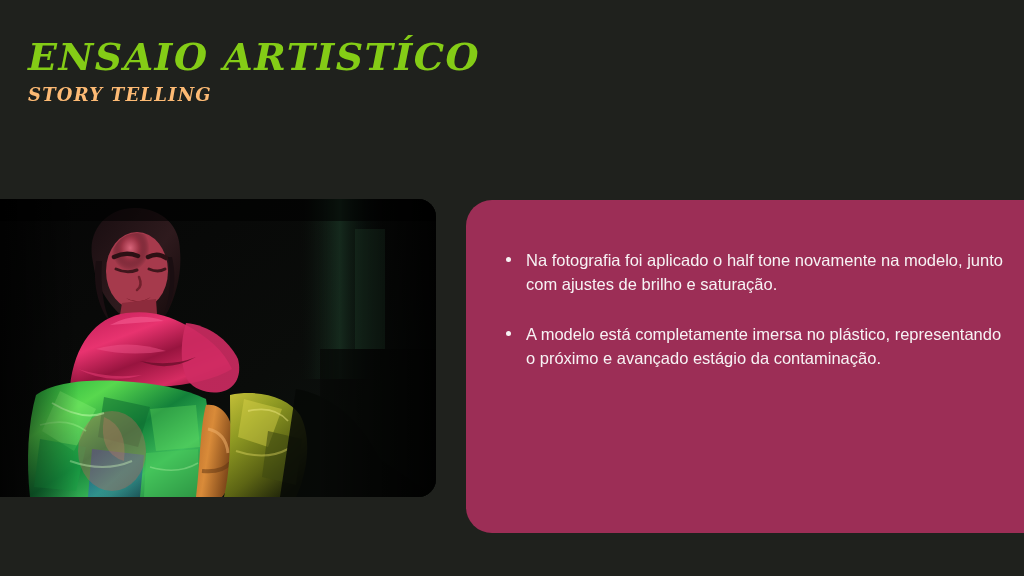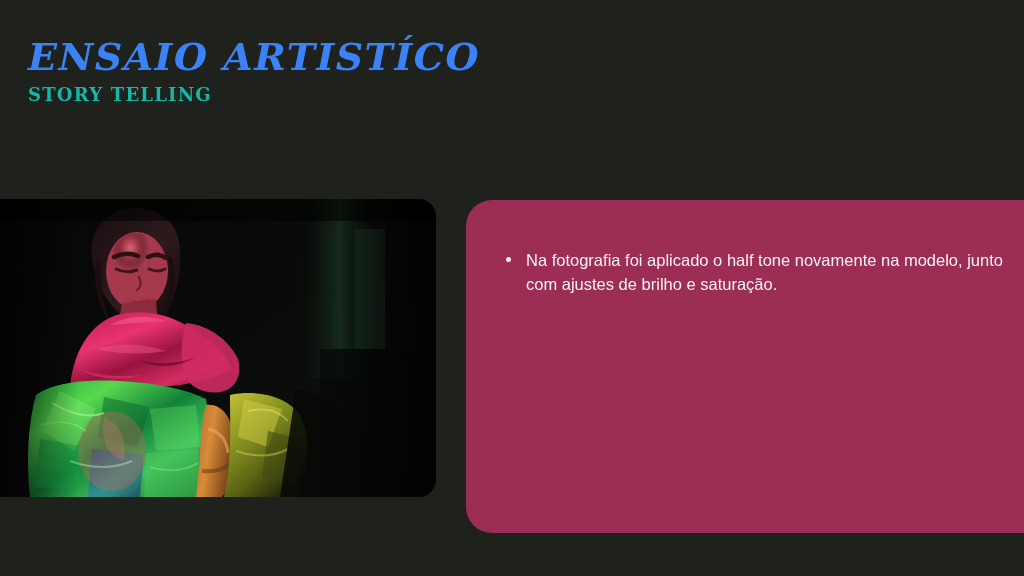--- a/index.html
+++ b/index.html
@@ -23,31 +23,32 @@
     top: 36px;
     width: 600px;
   }
   #slide-title {
     font-family: "DejaVu Serif", serif;
     font-size: 38px;
     line-height: 42px;
     font-weight: bold;
     font-style: italic;
     letter-spacing: 1.5px;
-    color: #3b82f6;
+    color: #84cc16;
     margin: 0;
     white-space: nowrap;
   }
   #slide-subtitle {
     font-family: "DejaVu Serif", serif;
     font-size: 18px;
     line-height: 22px;
     font-weight: bold;
+    font-style: italic;
     letter-spacing: 1.2px;
-    color: #14b8a6;
+    color: #fdba74;
     margin: 6px 0 0 0;
     white-space: nowrap;
   }
 
   
   #photo-panel {
     position: absolute;
     left: 0px;
     top: 199px;
     width: 436px;
@@ -238,16 +239,17 @@
       <rect x="320" y="150" width="116" height="148" fill="#070a07" opacity="0.8"></rect>
 
       <rect x="0" y="0" width="436" height="298" fill="url(#vignette)"></rect>
       <rect x="0" y="0" width="436" height="22" fill="#000" opacity="0.55"></rect>
     </svg>
   </div>
 
   <div id="text-card">
     <ul id="bullet-list">
       <li class="bullet-item">Na fotografia foi aplicado o half tone novamente na modelo, junto com ajustes de brilho e saturação.</li>
+      <li class="bullet-item"> A modelo está completamente imersa no plástico, representando o próximo e avançado estágio da contaminação.</li>
     </ul>
   </div>
 
 </div>
 
 </body></html>

